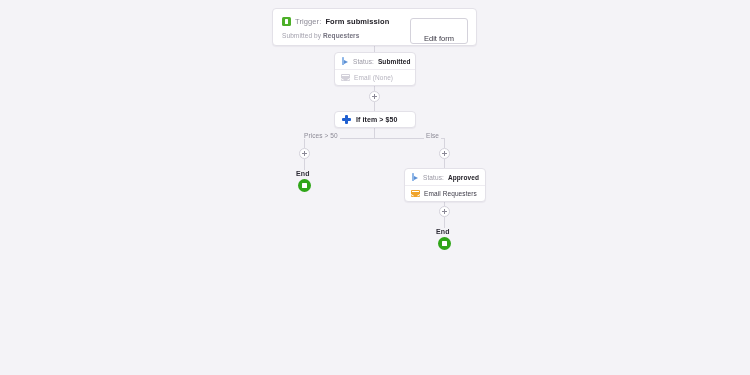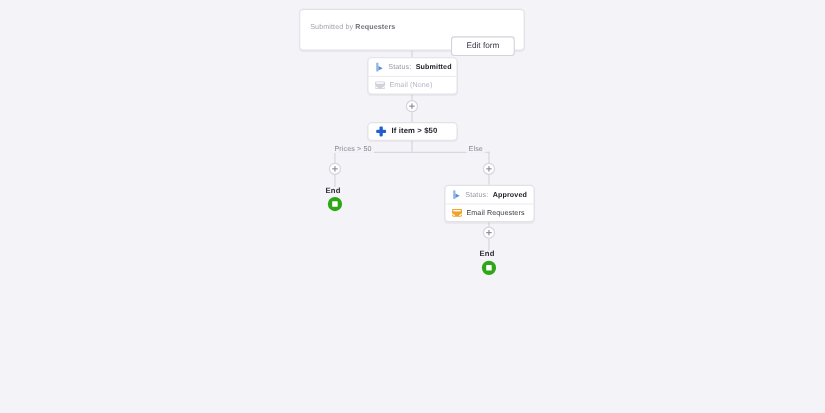--- a/index.html
+++ b/index.html
@@ -72,31 +72,31 @@
     color: #a3a1ad;
     letter-spacing: 0.1px;
   }
   .trig-row2 b {
     color: #74727f;
     font-weight: bold;
   }
   #edit-form-button {
     position: absolute;
     right: 8px;
-    top: 24px;
+    top: 9px;
     width: 58px;
     height: 18px;
     border: 1px solid #d4d2db;
     border-radius: 3px;
     background: #ffffff;
     font-size: 7.5px;
     color: #3a3844;
     font-family: "Liberation Sans", sans-serif;
     cursor: pointer;
-    padding: 0;
+    padding: 12px;
     line-height: 16px;
   }
 
   
   .form-icon {
     width: 9px;
     height: 9px;
     border-radius: 1.5px;
     background: #4caf28;
     display: inline-flex;
@@ -361,20 +361,27 @@
 
   <div class="vline" style="left:444px; top:138px; height:10px;"></div>
 
   <div class="vline" style="left:444px; top:159px; height:9px;"></div>
 
   <div class="vline" style="left:444px; top:201px; height:5px;"></div>
 
   <div class="vline" style="left:444px; top:217px; height:11px;"></div>
 
   <div class="card" id="trigger-card">
+    <div class="trig-row1">
+      <span class="form-icon">
+          <i></i>
+        </span>
+      <span class="trig-label">Trigger:</span>
+      <span class="trig-value">Form submission</span>
+    </div>
     <div class="trig-row2">
       <span>Submitted by</span>
       <b>Requesters</b>
     </div>
     <button id="edit-form-button">Edit form</button>
   </div>
 
   <div class="card node-card" id="submitted-card">
     <div class="node-row">
       <span class="status-icon">

